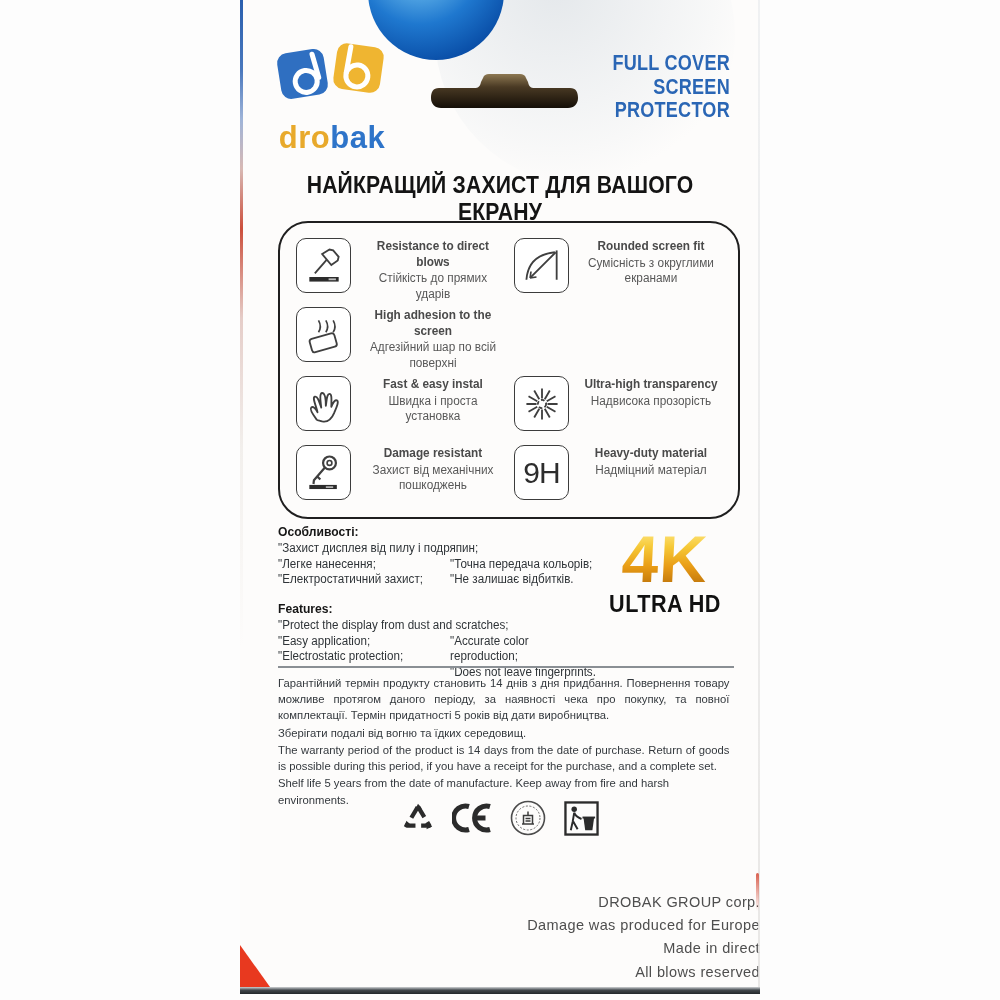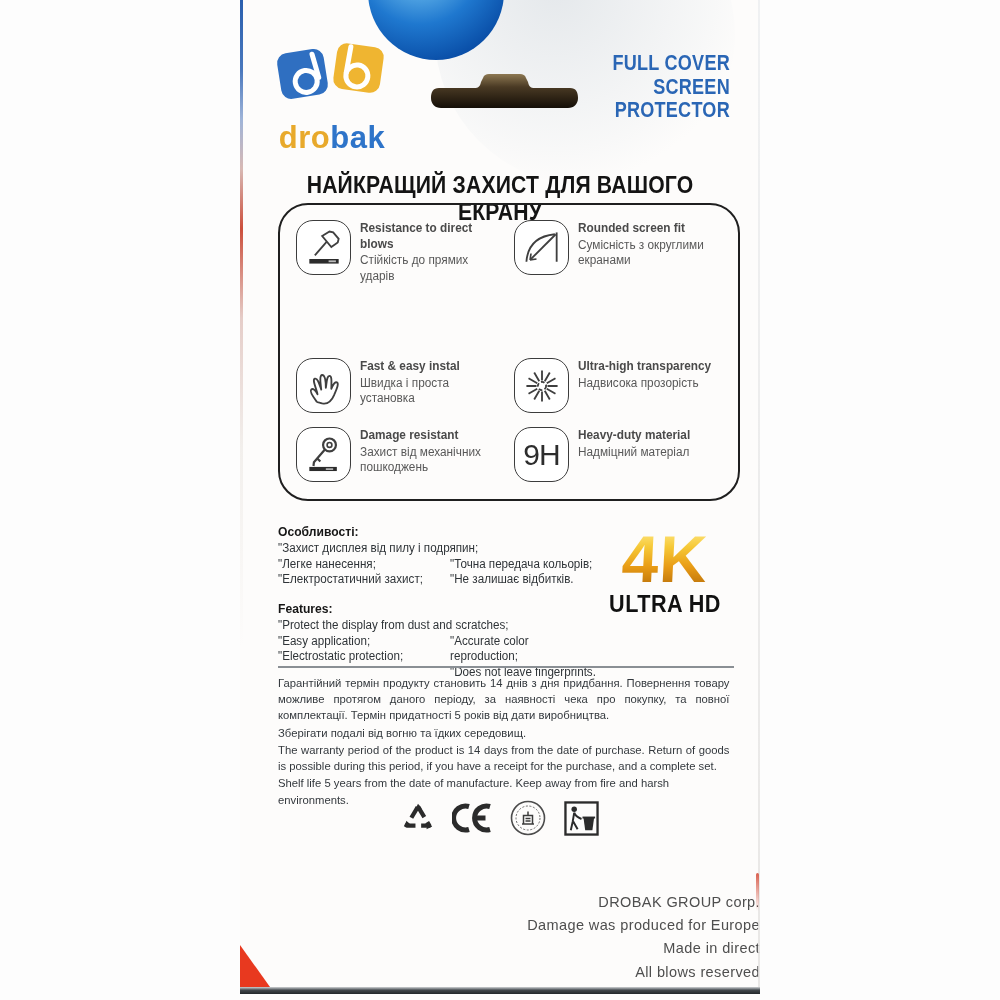--- a/index.html
+++ b/index.html
@@ -26,25 +26,25 @@
   .logo-dro{color:#e8a92b;} .logo-bak{color:#2e74c9;}
   
   .tagline{position:absolute;right:30px;top:52px;text-align:right;color:#2a66b5;font-weight:700;
     font-size:21.5px;line-height:1.1;transform:scaleX(.84);transform-origin:right top;letter-spacing:.3px;}
   
   .slot{position:absolute;left:185px;top:68px;width:160px;height:46px;}
   
   .heading{position:absolute;left:0;top:172px;width:100%;text-align:center;color:#141414;
     font-size:23.5px;font-weight:700;transform:scaleX(.90);letter-spacing:.2px;}
   
-  .panel{position:absolute;left:38px;top:203px;width:458px;height:294px;border:2.5px solid #1f1f1f;border-radius:30px;}
+  .panel{position:absolute;left:38px;top:221px;width:458px;height:294px;border:2.5px solid #1f1f1f;border-radius:30px;text-align:center;}
   .fitem{position:absolute;display:flex;align-items:flex-start;}
   .fitem.c0{left:16px;}  .fitem.c1{left:234px;}
   .fitem.r0{top:15px;} .fitem.r1{top:84px;} .fitem.r2{top:153px;} .fitem.r3{top:222px;}
-  .icon-box{width:53px;height:53px;border:1.7px solid #3c3c3c;border-radius:17px;flex:0 0 auto;
+  .icon-box{width:53px;height:53px;border:1.7px solid #3c3c3c;border-radius:10px;flex:0 0 auto;
     display:flex;align-items:center;justify-content:center;background:#fff;}
   .ftext{margin-left:9px;margin-top:1px;width:152px;font-size:12.3px;line-height:1.28;transform:scaleX(.96);transform-origin:left top;}
   .ften{font-weight:700;color:#4a4a4a;}
   .ftuk{font-weight:400;color:#585858;margin-top:1px;}
   .nine-h{font-size:30px;font-weight:400;color:#2d2d2d;letter-spacing:-1px;}
   
   .speclist{position:absolute;left:38px;width:330px;font-size:12px;color:#2f3438;line-height:1.3;transform:scaleX(.97);transform-origin:left top;}
   .speclist.uk{top:524px;} .speclist.en{top:601px;}
   .spec-title{font-weight:700;color:#161616;margin-bottom:1px;font-size:12.5px;}
   .spec-cols{display:flex;}
@@ -121,20 +121,32 @@
             <rect x="8" y="36" width="32" height="5" fill="#2c2c2c" stroke="none"></rect>
             <rect x="29" y="37.5" width="8" height="2" fill="#bbb" stroke="none"></rect>
           </svg>
         </div>
         <div class="ftext">
           <div class="ften">Resistance to direct blows</div>
           <div class="ftuk">Стійкість до прямих ударів</div>
         </div>
       </div>
 
+      <div class="fitem c0 r1">
+        <div class="icon-box">
+          <svg width="44" height="44" viewBox="0 0 48 48" fill="none" stroke="#3f3f3f" stroke-width="2">
+            <rect x="9" y="25" width="28" height="15" rx="3" transform="rotate(-16 23 32)"></rect>
+            <path d="M18 21 q4 -6 0 -13 M26 21 q4 -6 0 -13 M34 21 q4 -6 0 -13" stroke-width="1.8"></path>
+          </svg>
+        </div>
+        <div class="ftext">
+          <div class="ften">High adhesion to the screen</div>
+          <div class="ftuk">Адгезійний шар по всій поверхні</div>
+        </div>
+      </div>
 
       <div class="fitem c0 r2">
         <div class="icon-box">
           <svg width="44" height="44" viewBox="0 0 48 48" fill="none" stroke="#3f3f3f" stroke-width="2" stroke-linejoin="round">
             <path d="M16 41 c-3 -4 -8 -11 -6 -13 c2 -2 5 1 7 5 c-2 -8 -6 -16 -3 -17 c3 -1 5 6 7 12 c-1 -8 -2 -16 1 -16 c3 0 4 8 4 14 c1 -6 1 -13 4 -13 c3 0 2 8 2 14 c2 -4 3 -8 6 -7 c3 1 -1 9 -3 14 c-3 7 -8 10 -13 9 c-3 -1 -5 -1 -6 -2 z"></path>
           </svg>
         </div>
         <div class="ftext">
           <div class="ften">Fast &amp; easy instal</div>
           <div class="ftuk">Швидка і проста установка</div>

